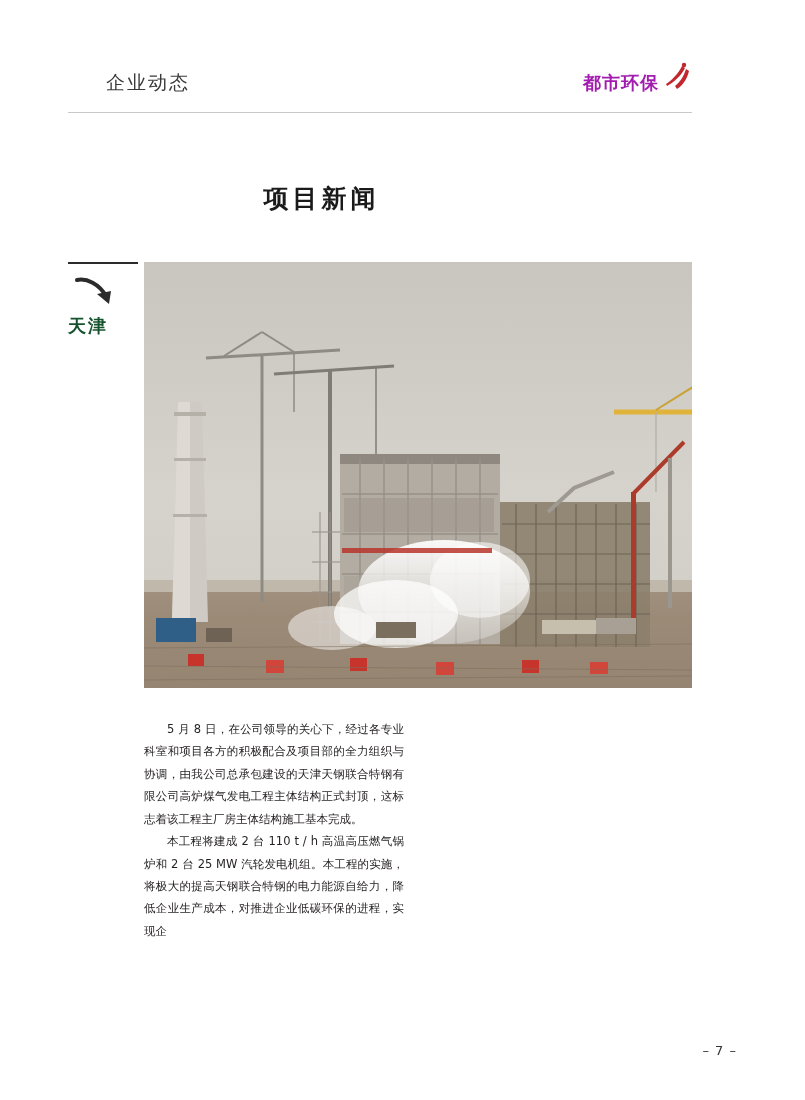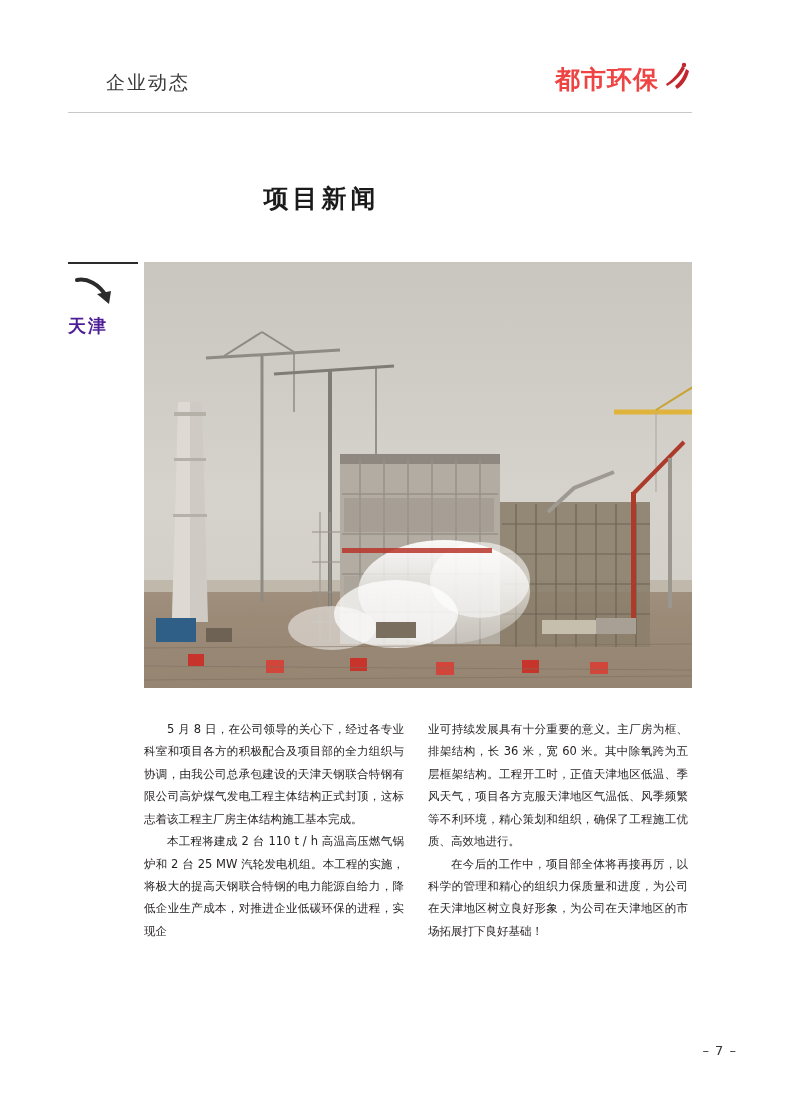--- a/index.html
+++ b/index.html
@@ -44,23 +44,23 @@
     margin-left: 38px;
   }
   .brand {
     position: absolute;
     right: 0;
     top: 0;
     display: flex;
     align-items: flex-end;
   }
   .brand-text {
-    font-size: 25px;
+    font-size: 18px;
     font-weight: bold;
-    color: #ef4444;
+    color: #a21caf;
     letter-spacing: 1px;
     font-family: "DejaVu Sans", sans-serif;
     line-height: 1;
   }
   .brand-mark {
     margin-left: 3px;
     position: relative;
     width: 30px;
     height: 30px;
   }
@@ -111,21 +111,21 @@
     width: 46px;
     height: 46px;
   }
   .loc-label {
     position: absolute;
     left: 0;
     top: 52px;
     font-size: 18px;
     letter-spacing: 2px;
     font-weight: bold;
-    color: #4c1d95;
+    color: #14532d;
     font-family: Liberation Sans, sans-serif;
   }
 
   
   .photo {
     position: absolute;
     left: 144px;
     top: 262px;
     width: 548px;
     height: 426px;
@@ -321,21 +321,17 @@
         <line x1="0" y1="418" x2="548" y2="414"></line>
       </g>
     </svg>
   </div>
 
   <div class="columns">
     <div class="col">
       <p class="indent">5 月 8 日，在公司领导的关心下，经过各专业科室和项目各方的积极配合及项目部的全力组织与协调，由我公司总承包建设的天津天钢联合特钢有限公司高炉煤气发电工程主体结构正式封顶，这标志着该工程主厂房主体结构施工基本完成。</p>
       <p class="indent">本工程将建成 2 台 110 t / h 高温高压燃气锅炉和 2 台 25 MW 汽轮发电机组。本工程的实施，将极大的提高天钢联合特钢的电力能源自给力，降低企业生产成本，对推进企业低碳环保的进程，实现企</p>
     </div>
-    <div class="col">
-      <p>业可持续发展具有十分重要的意义。主厂房为框、排架结构，长 36 米，宽 60 米。其中除氧跨为五层框架结构。工程开工时，正值天津地区低温、季风天气，项目各方克服天津地区气温低、风季频繁等不利环境，精心策划和组织，确保了工程施工优质、高效地进行。</p>
-      <p class="indent">在今后的工作中，项目部全体将再接再厉，以科学的管理和精心的组织力保质量和进度，为公司在天津地区树立良好形象，为公司在天津地区的市场拓展打下良好基础！</p>
-    </div>
   </div>
 
   <div class="footer">– 7 –</div>
 
 </div>
 
 </body></html>

